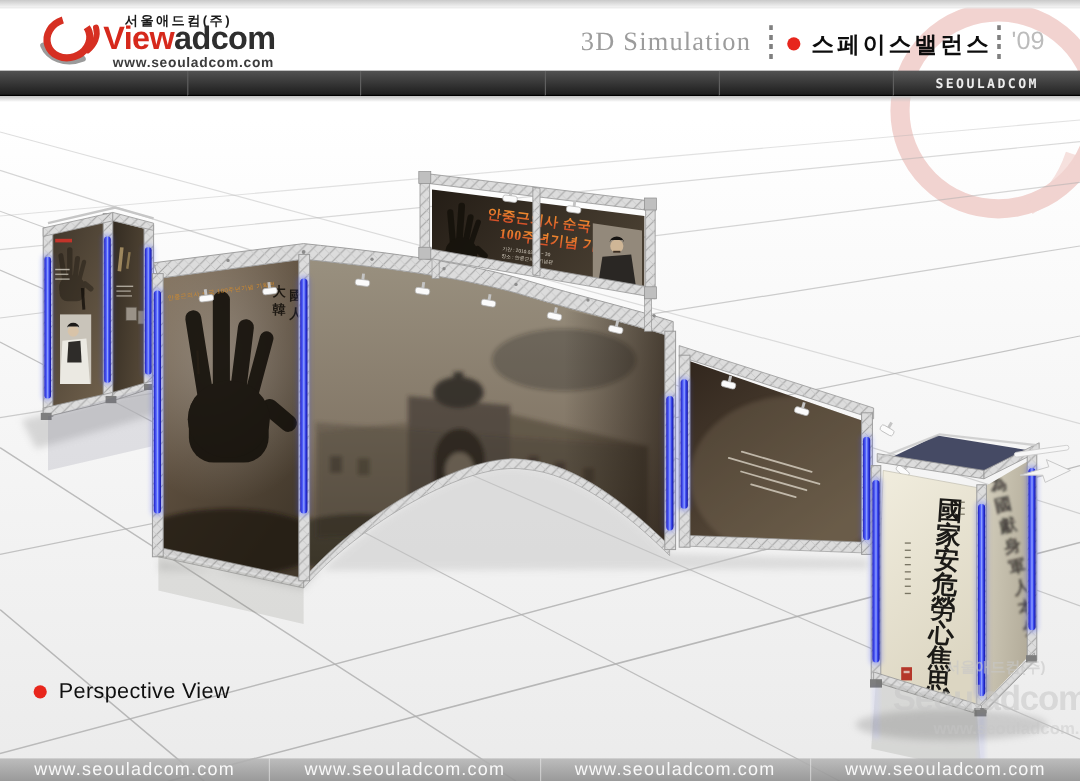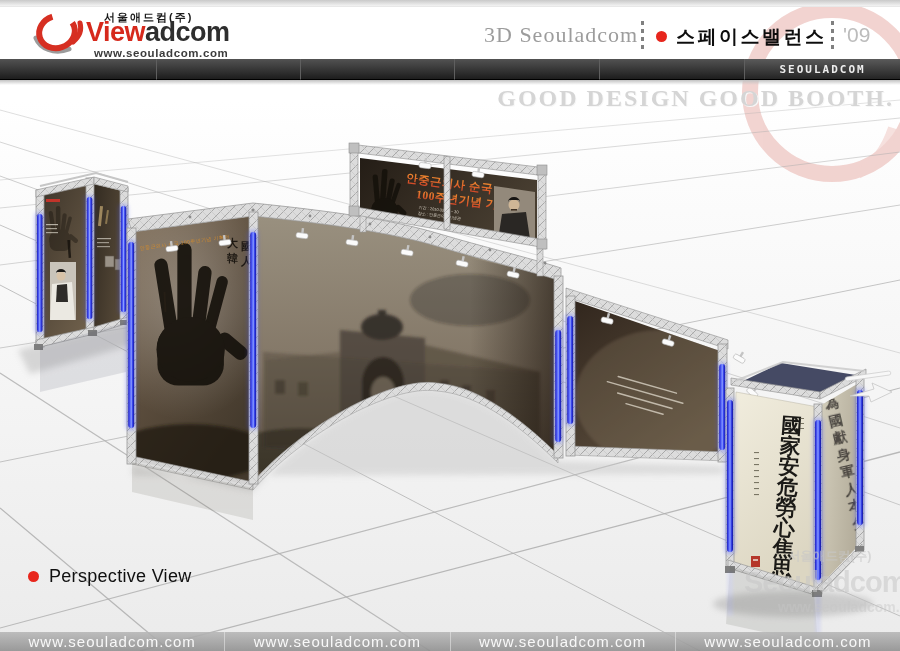--- a/index.html
+++ b/index.html
@@ -454,38 +454,37 @@
 
 <svg class="ov" style="left:26px;top:10px;" width="64" height="46" viewBox="0 0 64 46">
   <path d="M10,28 C14,38 28,45 43,39" stroke="#9b9b9b" stroke-width="5" fill="none" stroke-linecap="round"></path>
   <ellipse cx="31" cy="22" rx="18" ry="16" stroke="#d62f22" stroke-width="6" fill="none" transform="rotate(-18 31 22)" stroke-dasharray="80 22"></ellipse>
   <path d="M47,32 C53,27 56,20 54,13" stroke="#d62f22" stroke-width="5" fill="none" stroke-linecap="round"></path>
 </svg>
 <div id="logo-korean" class="ov">서울애드컴(주)</div>
 <div id="brand" class="ov"><span class="red">View</span><span class="dark">adcom</span></div>
 <div id="logo-url" class="ov">www.seouladcom.com</div>
 
-<div id="sim-title" class="ov">3D Seouladcom</div>
+<div id="sim-title" class="ov">3D Simulation</div>
 <div id="vdiv1" class="ov vdiv"></div>
 <div id="reddot-hd" class="ov"></div>
 <div id="proj-name" class="ov">스페이스밸런스</div>
 <div id="vdiv2" class="ov vdiv"></div>
 <div id="year" class="ov">'09</div>
 
 <div id="navbar" class="ov">
   <div class="navseg" style="width:17.3%"></div>
   <div class="navseg" style="width:16%"></div>
   <div class="navseg" style="width:17.2%"></div>
   <div class="navseg" style="width:16.1%"></div>
   <div class="navseg" style="width:16.1%"></div>
   <div class="navseg" id="navseg-brand" style="width:17.3%">SEOULADCOM</div>
 </div>
 <div id="navedge" class="ov"></div>
 
-<div id="tagline" class="ov">GOOD DESIGN GOOD BOOTH.</div>
 
 <div id="view-label" class="ov">
   <span id="view-dot"></span>
   <span id="view-text">Perspective View</span>
 </div>
 
 <div id="footer" class="ov">
   <div class="fcell">www.seouladcom.com</div>
   <div class="fcell">www.seouladcom.com</div>
   <div class="fcell">www.seouladcom.com</div>

